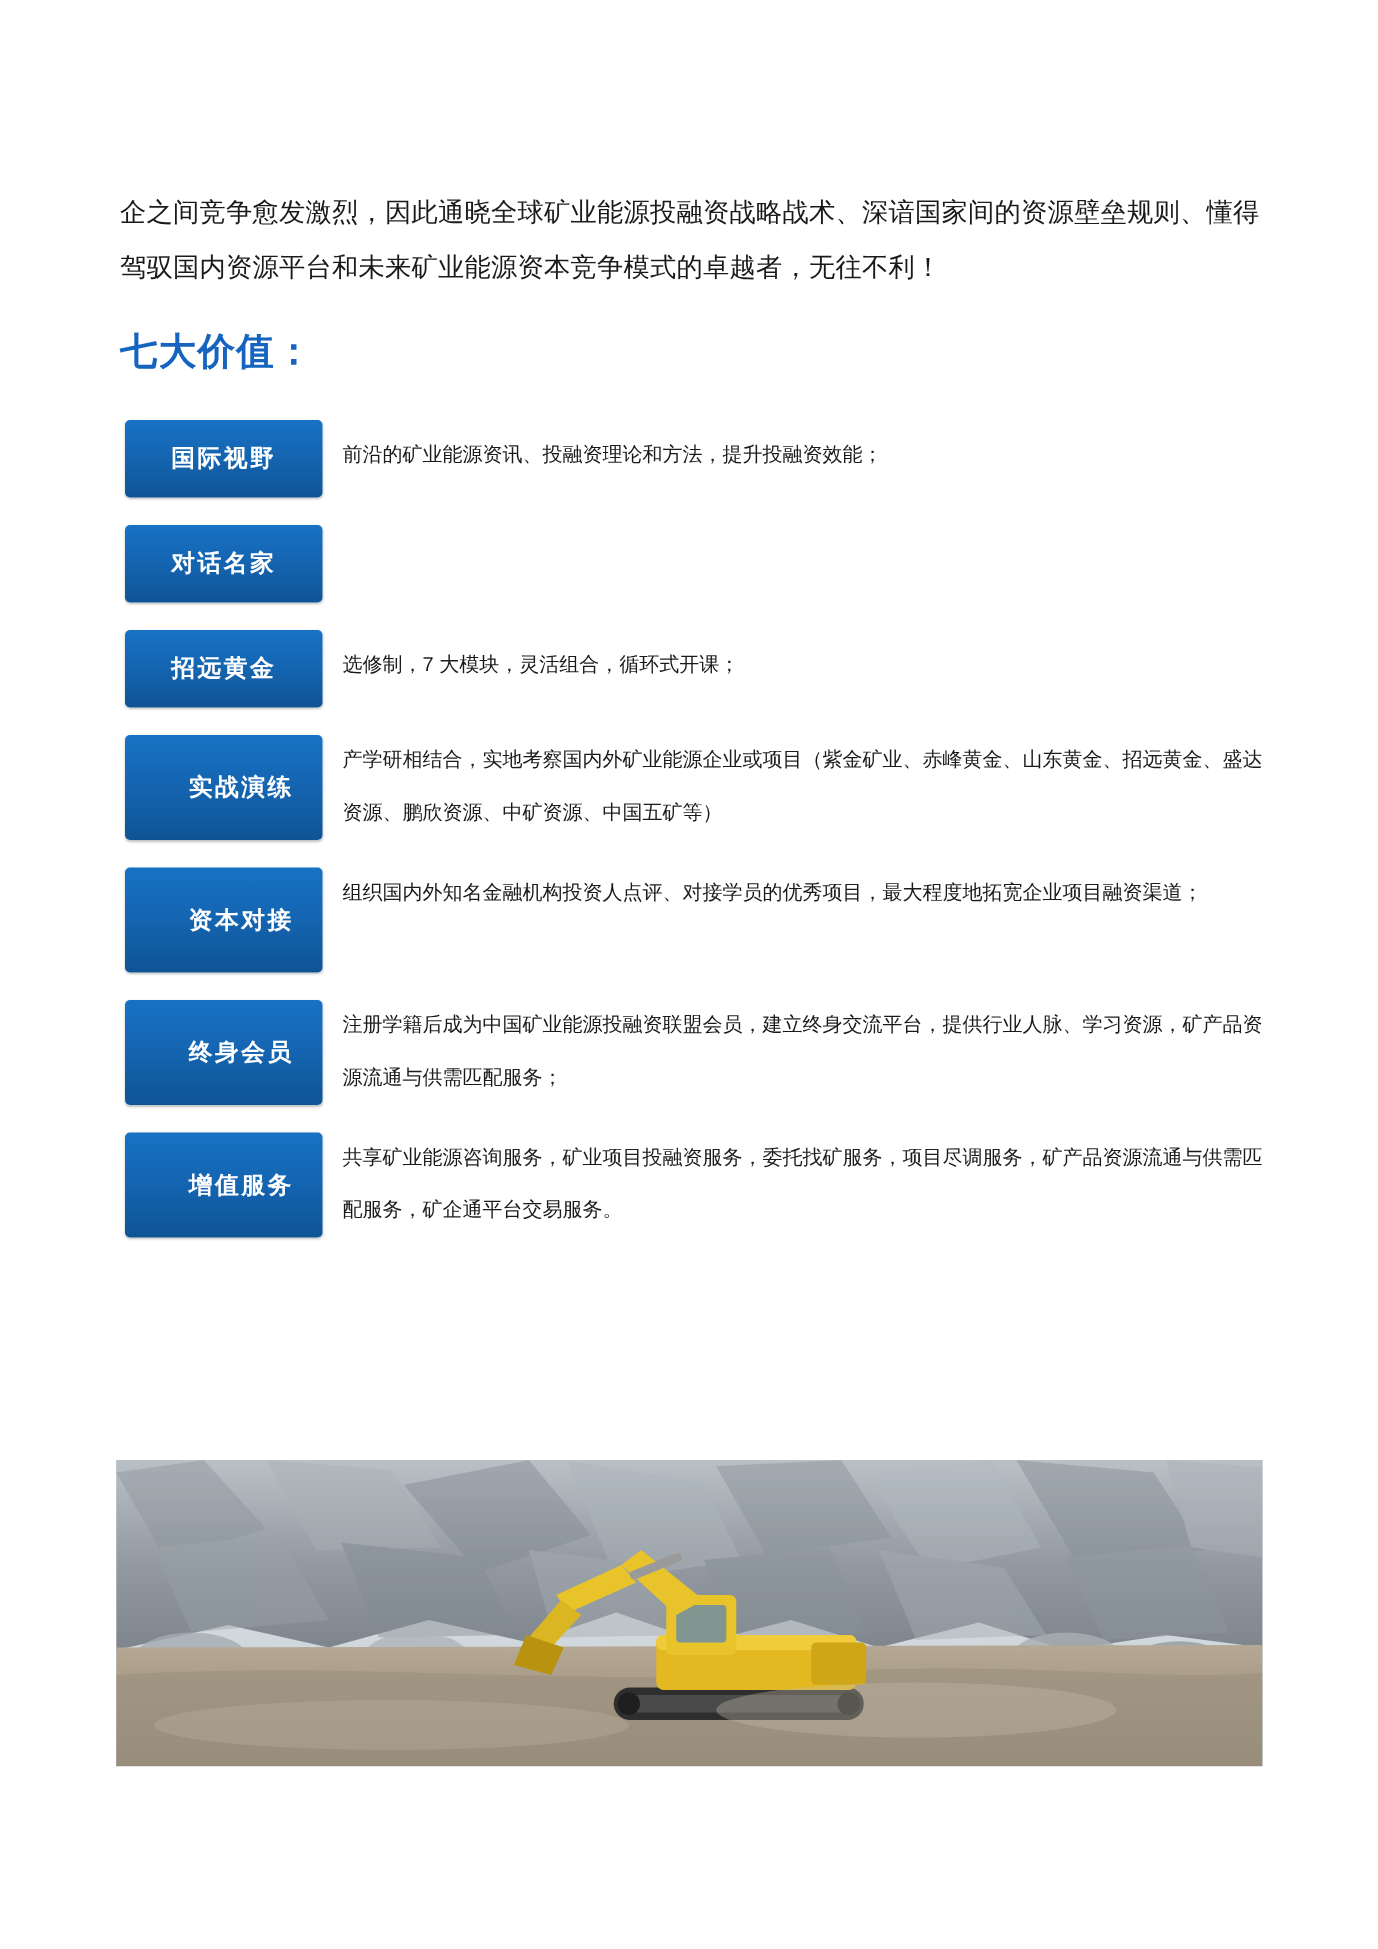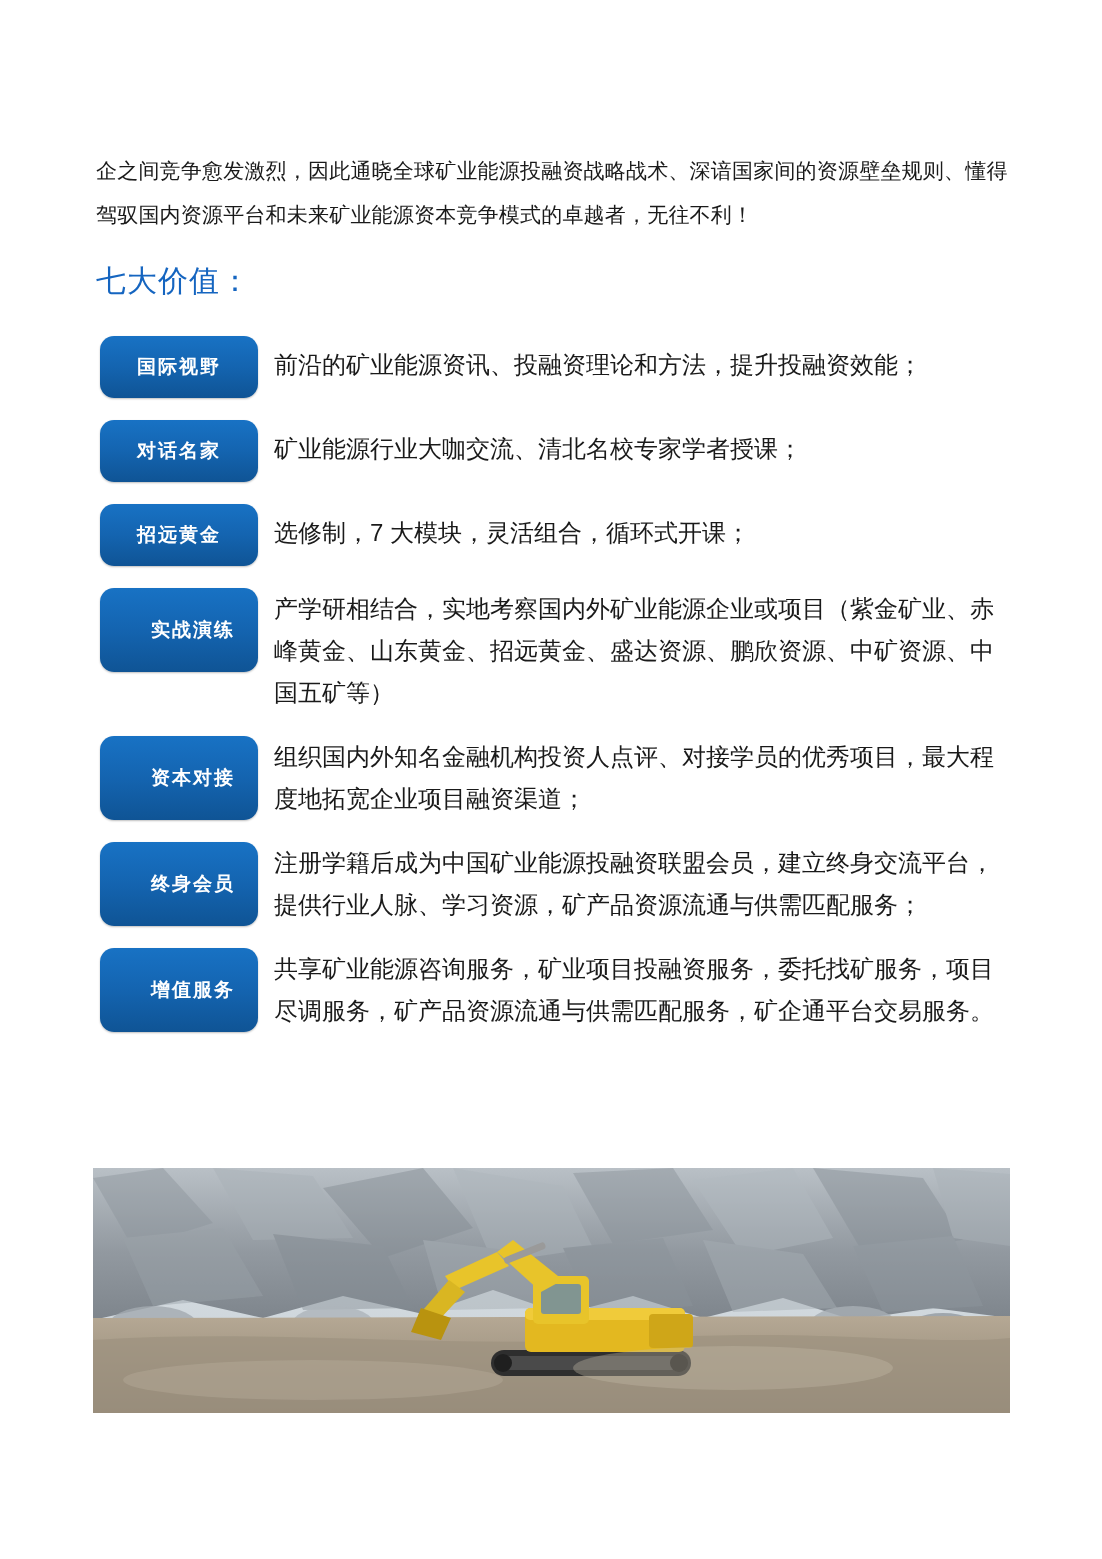--- a/index.html
+++ b/index.html
@@ -33,21 +33,21 @@
     color: #1a1a1a;
     letter-spacing: 0.2px;
   }
 
   
   .section-title {
     position: absolute;
     left: 96px;
     top: 236px;
     font-size: 30px;
-    font-weight: normal;
+    font-weight: bold;
     color: #1565c0;
     letter-spacing: 1px;
   }
 
   
   .values {
     position: absolute;
     left: 0;
     top: 336px;
     width: 1102px;
@@ -58,36 +58,36 @@
     align-items: flex-start;
     margin-bottom: 22px;
     padding-left: 100px;
   }
   .badge {
     flex: 0 0 auto;
     width: 158px;
     min-height: 62px;
     box-sizing: border-box;
     background: linear-gradient(180deg, #1872c4 0%, #1464b0 50%, #0f5495 100%);
-    border-radius: 14px;
+    border-radius: 4px;
     color: #ffffff;
     font-size: 19px;
     font-weight: bold;
     letter-spacing: 2px;
     display: flex;
     align-items: center;
     justify-content: center;
     box-shadow: 0 1px 2px rgba(0,0,0,0.25);
   }
   .badge.tall { min-height: 84px; padding-left: 28px; }
   .desc {
     flex: 1 1 auto;
     padding-left: 16px;
     padding-right: 85px;
-    font-size: 24px;
+    font-size: 16px;
     line-height: 42px;
     color: #1a1a1a;
     padding-top: 8px;
   }
   .desc.two-line { padding-top: 0px; }
 
   
   .photo {
     position: absolute;
     left: 93px;
@@ -110,21 +110,20 @@
 
   <div class="values">
 
     <div class="value-row">
       <div class="badge">国际视野</div>
       <div class="desc">前沿的矿业能源资讯、投融资理论和方法，提升投融资效能；</div>
     </div>
 
     <div class="value-row">
       <div class="badge">对话名家</div>
-      <div class="desc">矿业能源行业大咖交流、清北名校专家学者授课；</div>
     </div>
 
     <div class="value-row">
       <div class="badge">招远黄金</div>
       <div class="desc">选修制，7 大模块，灵活组合，循环式开课；</div>
     </div>
 
     <div class="value-row">
       <div class="badge tall">实战演练</div>
       <div class="desc two-line">产学研相结合，实地考察国内外矿业能源企业或项目（紫金矿业、赤峰黄金、山东黄金、招远黄金、盛达资源、鹏欣资源、中矿资源、中国五矿等）</div>

